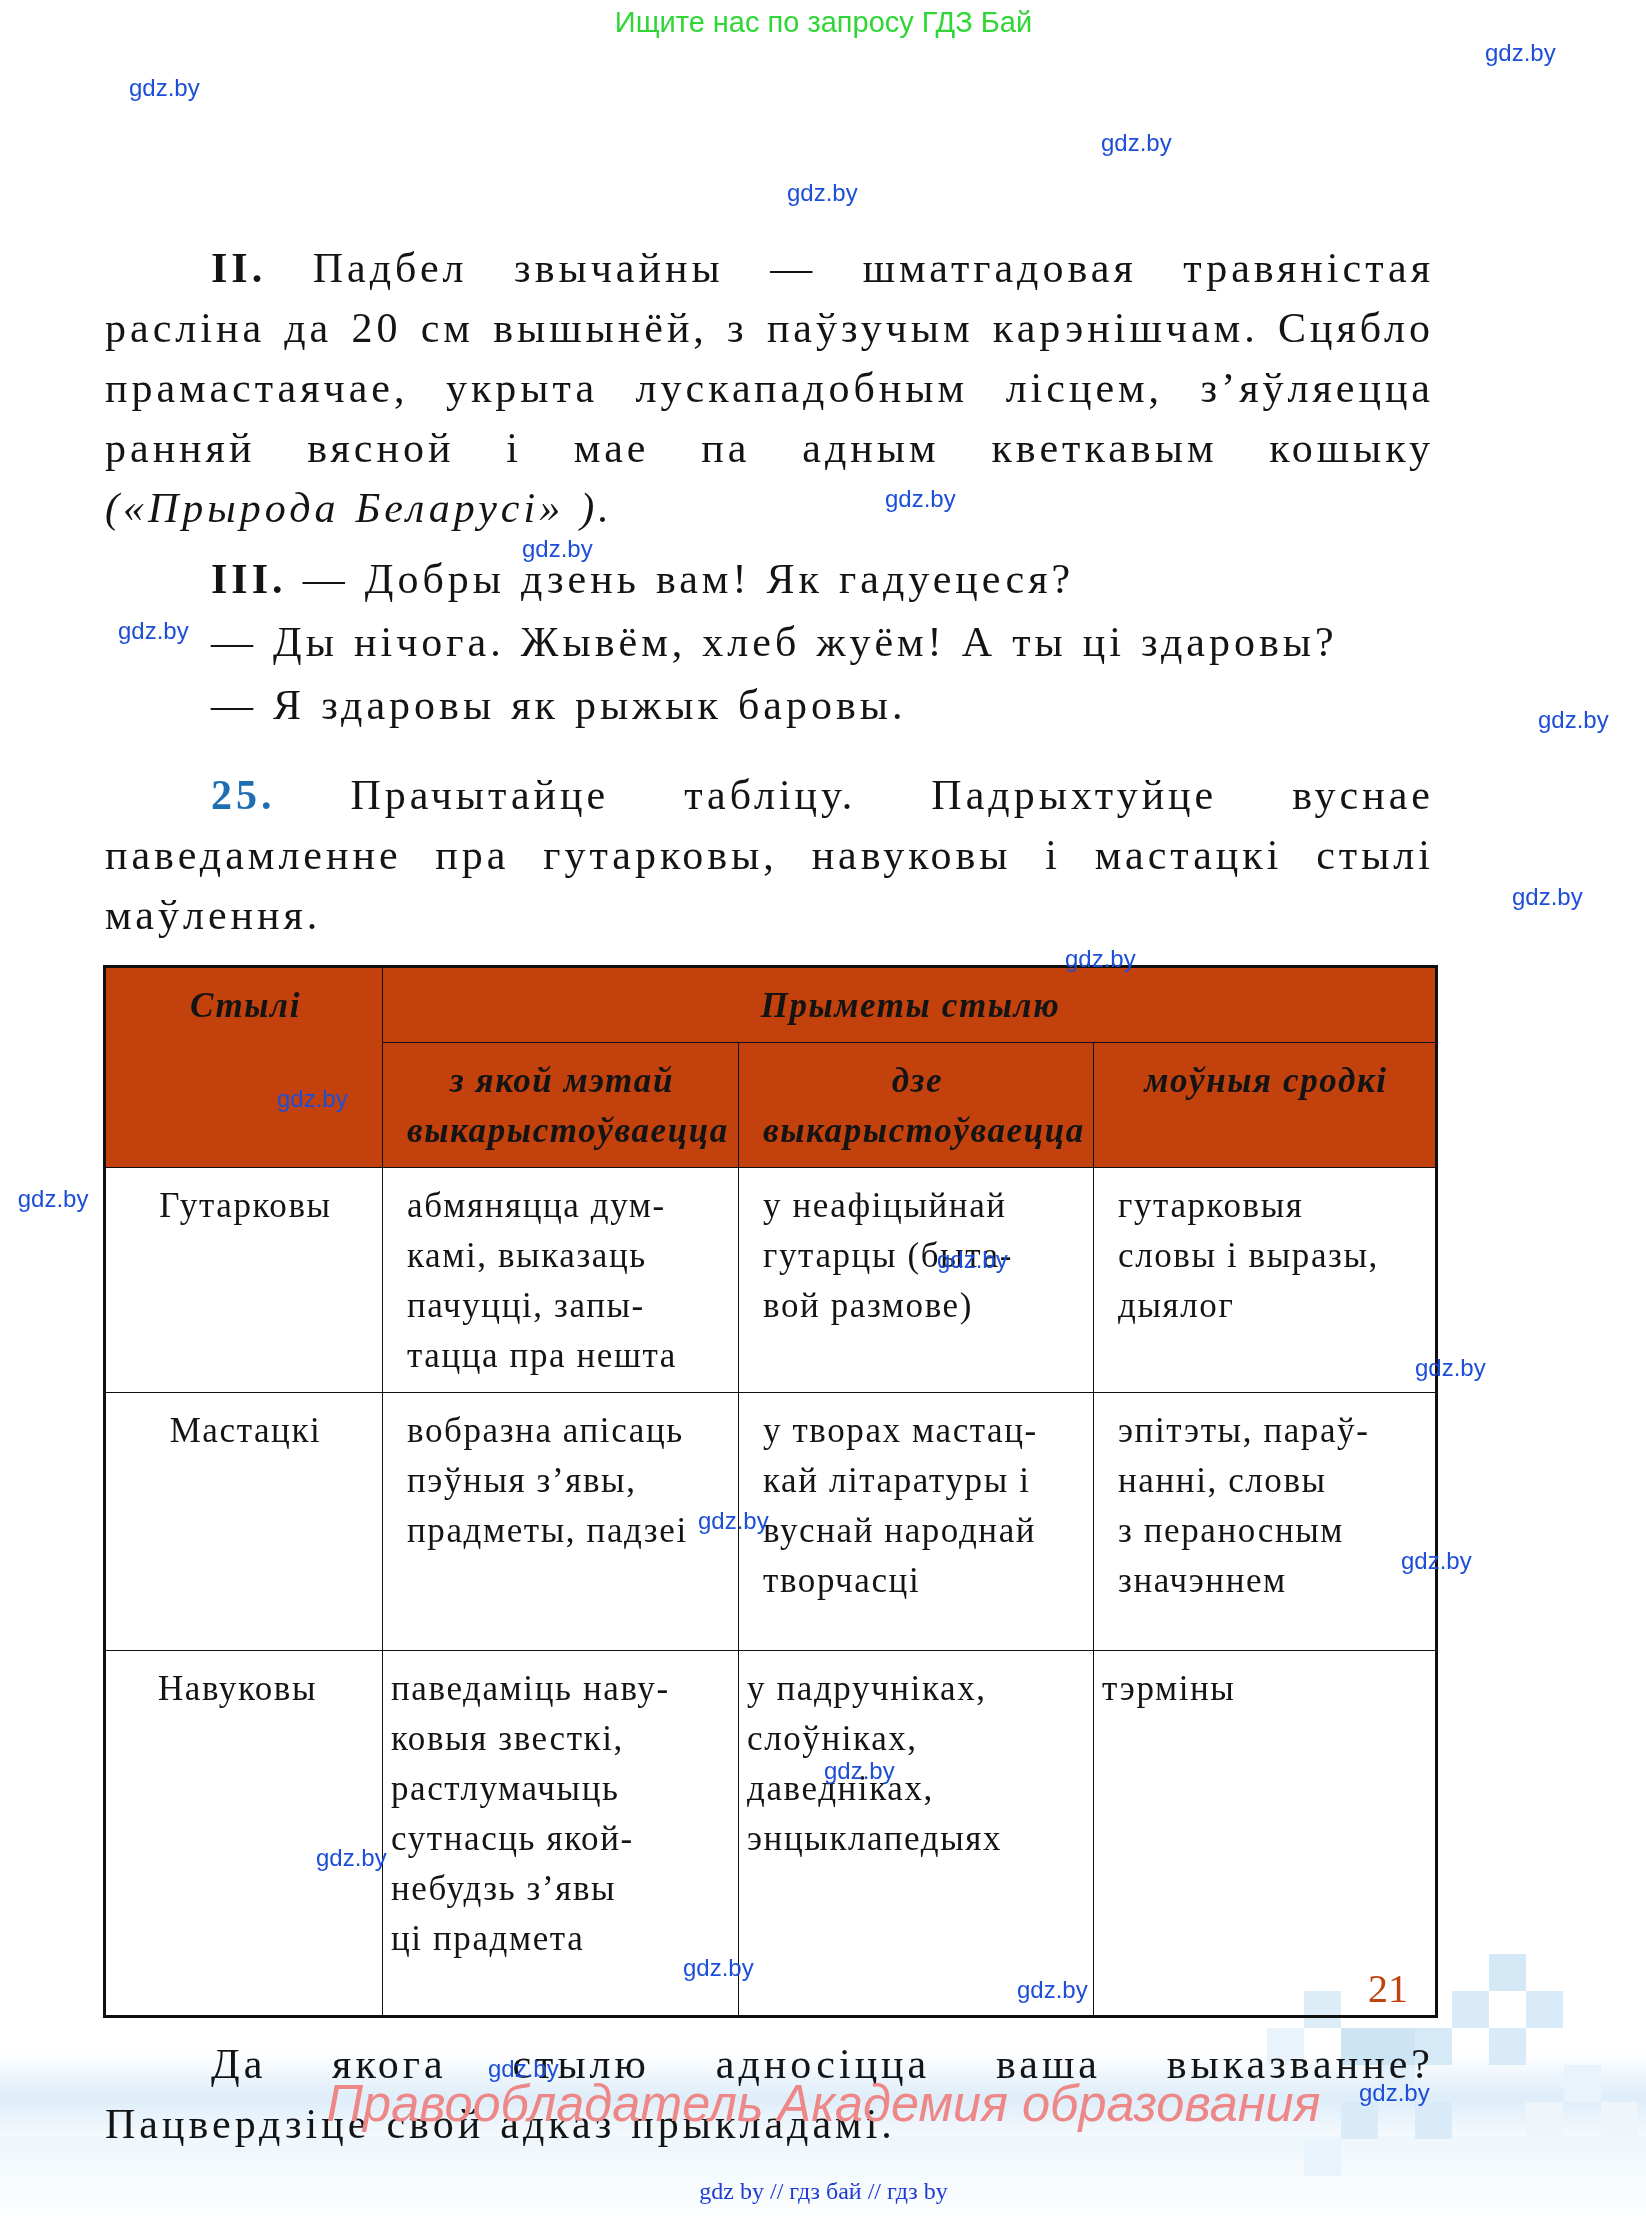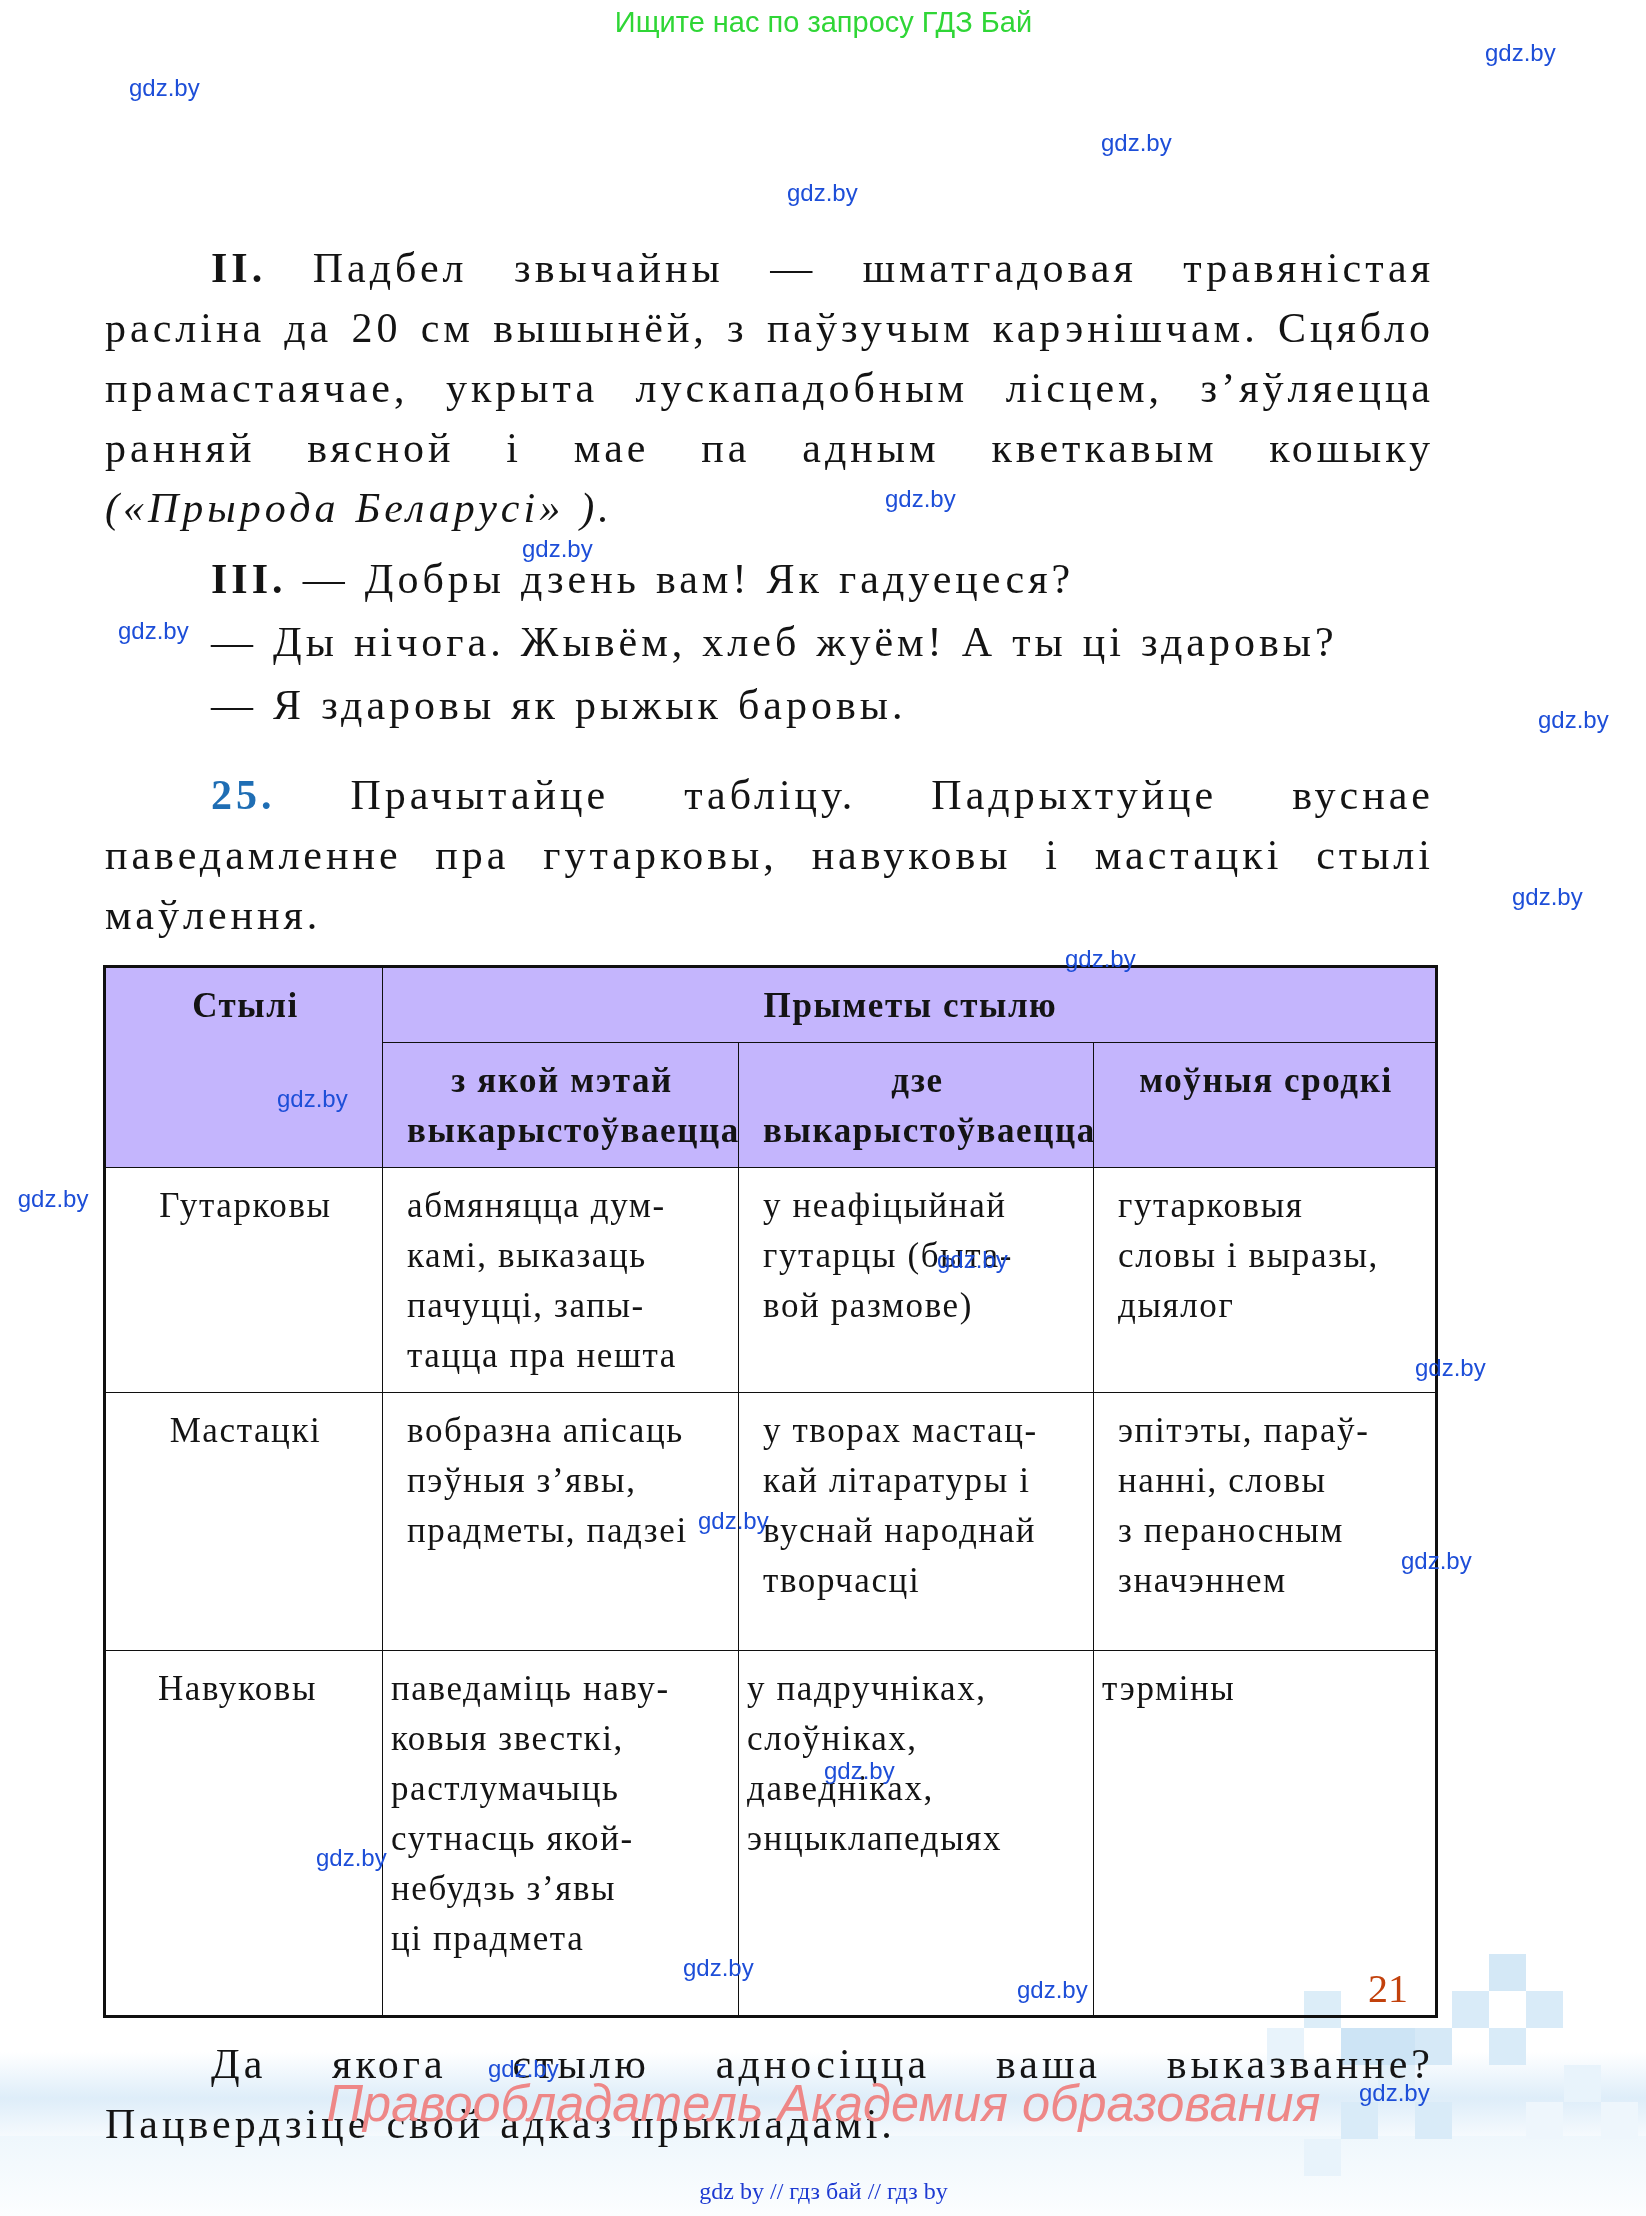--- a/index.html
+++ b/index.html
@@ -34,21 +34,21 @@
   .closing { margin-top:16px; }
   .src-italic { font-style:italic; }
   
   table.styles { border-collapse:collapse; table-layout:fixed; width:1333px;
                  margin-top:19.3px; border:3.2px solid #101010; }
   table.styles th, table.styles td {
     border:1.6px solid #101010; vertical-align:top;
     font-size:35px; line-height:50px; letter-spacing:1.6px;
     padding:13px 21px 11.3px 24px; white-space:pre-line;
   }
-  th.hdr { background:#c4b5fd; text-align:center; font-weight:bold; white-space:pre-line; }
+  th.hdr { background:#c2410c; text-align:center; font-weight:bold; white-space:pre-line;font-style:italic; }
   th.styles-h { vertical-align:middle; font-size:37px; }
   th.group { padding:11.3px 6.4px 11.3px 6.4px; }
   th.sub { font-size:34px; line-height:45px; vertical-align:middle; letter-spacing:0.4px; padding:11.3px 4.8px; }
   td.style-name { text-align:center; font-size:37px; padding-top:19.3px; white-space:normal; letter-spacing:1.6px; }
   tr.r2 td { height:232px; }
   tr.r3 td { height:340px;padding-left:8px; }
   
   .pagenum { position:absolute; left:1368px; top:1965px; z-index:3;
              font-size:40px; font-family:"Liberation Serif", serif; color:#c2410c; }
   .copyright { position:absolute; top:2073px; left:0; width:100%; text-align:center; z-index:3;

